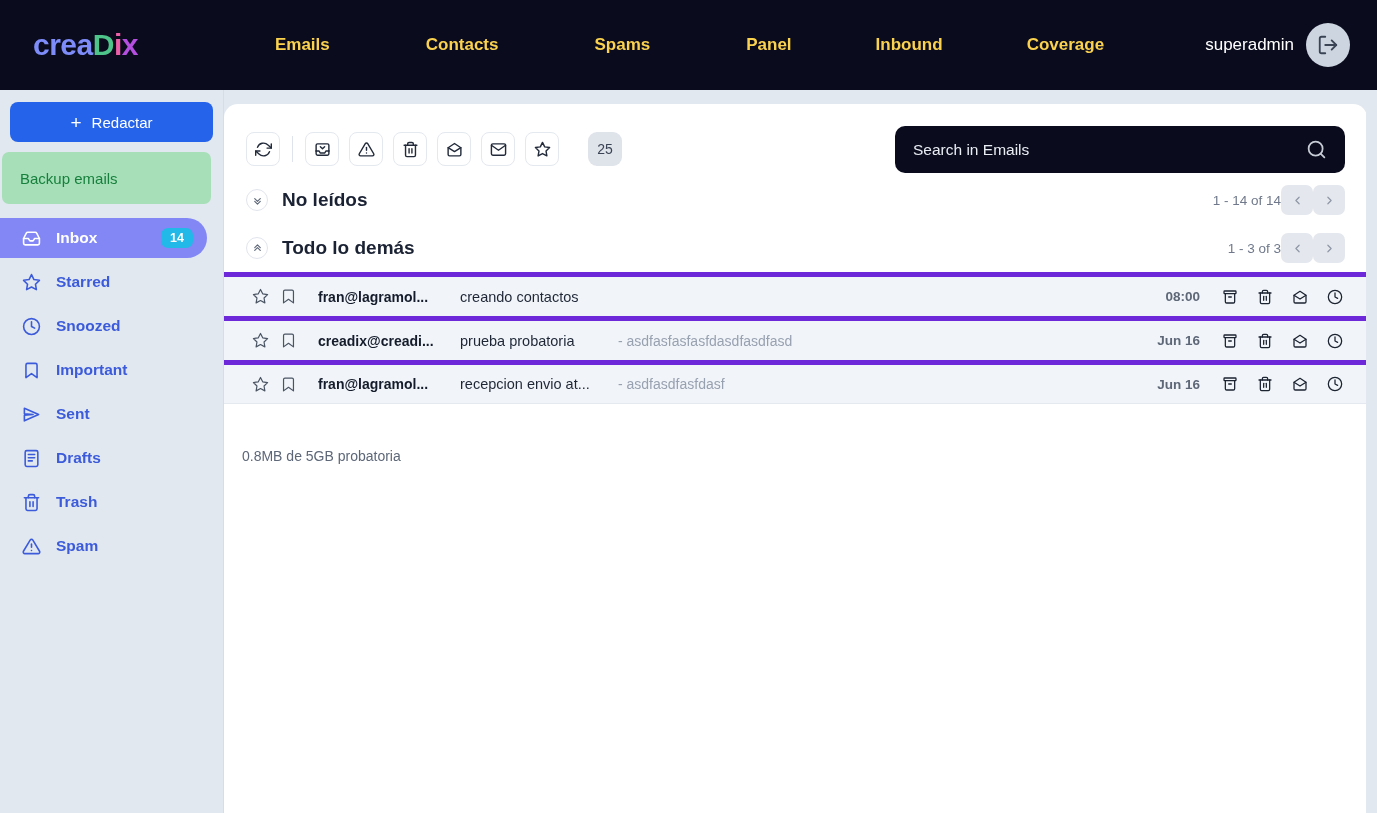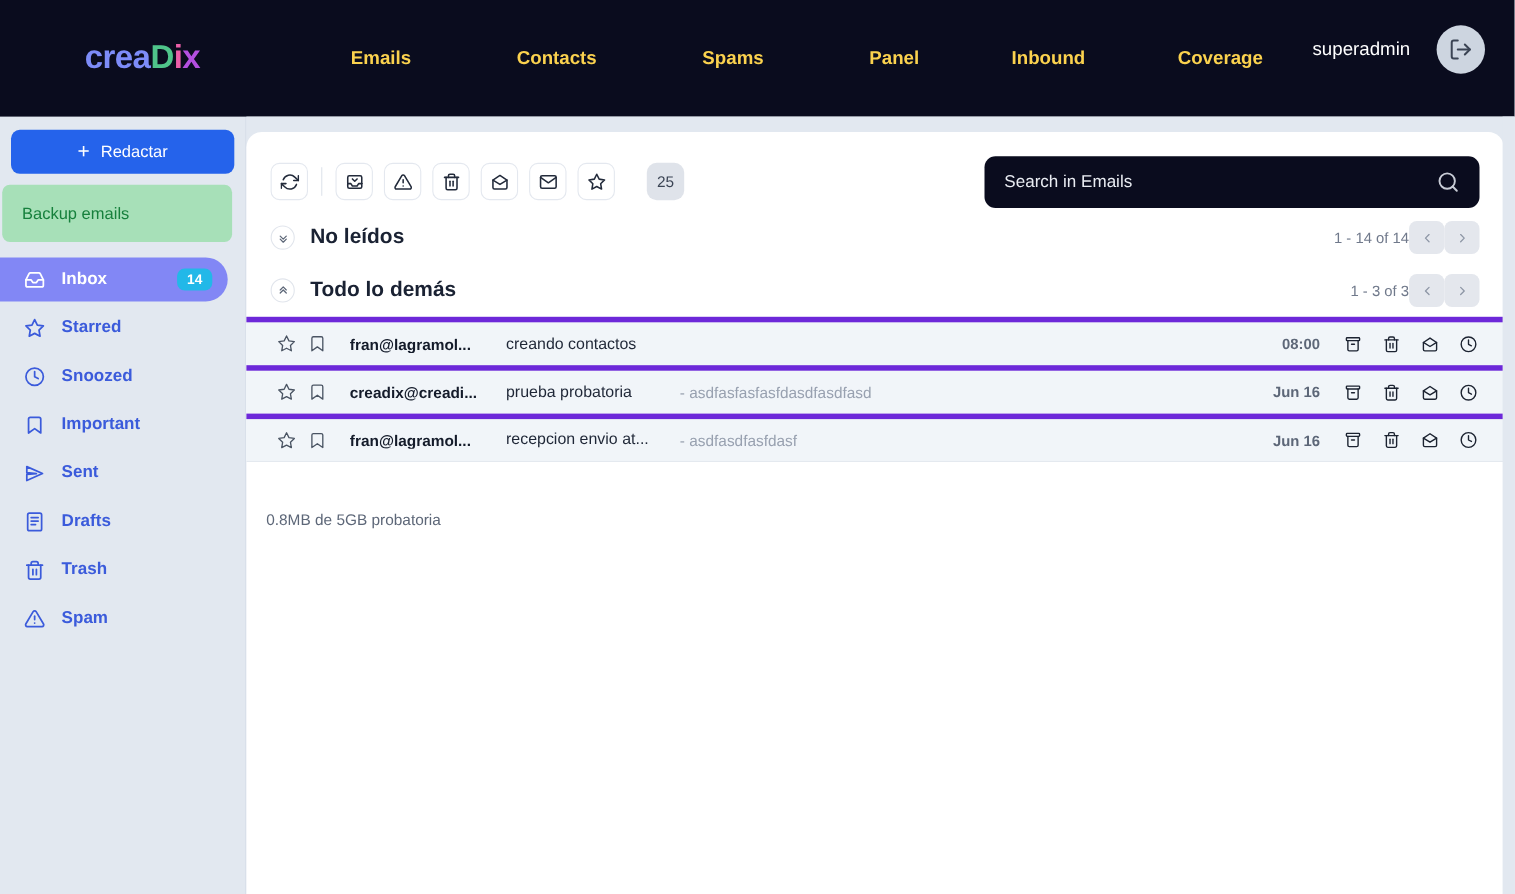--- a/index.html
+++ b/index.html
@@ -5,25 +5,24 @@
   * { box-sizing: border-box; margin: 0; padding: 0; }
   html, body {
     width: 1377px; height: 813px;
     font-family: "Liberation Sans", sans-serif;
     background: #e2e8f0;
     overflow: hidden;
   }
 
   
   .topnav {
-    height: 106px; width: 100%;
+    height: 90px; width: 100%;
     background: #0a0c1e;
     display: flex; align-items: center;
     position: relative;
-    padding-left: 44px;
   }
   .logo {
     font-size: 30px; font-weight: 700; letter-spacing: -0.5px;
     margin-left: 33px; white-space: nowrap;
   }
   .logo .s1 { color: #7d8cf8; }
   .logo .s2 { color: #4fc48a; }
   .logo .s3 { color: #ec5fa8; }
   .logo .s4 { color: #b44fe0; }
 
@@ -39,21 +38,21 @@
     padding: 6px 10px;
     white-space: nowrap;
     cursor: pointer;
   }
   .nav-sp-0 { margin-left: 0; }
   .nav-sp { margin-left: 76px; }
   .nav-sp-b { margin-left: 64px; }
 
   .nav-right {
     position: absolute; right: 27px; top: 0;
-    height: 90px; display: flex; align-items: center; gap: 24px;
+    height: 90px; display: flex; align-items: center; gap: 12px;
   }
   .username { color: #ffffff; font-size: 17px; }
   .logout-btn {
     width: 44px; height: 44px; border-radius: 50%;
     background: #cdd5e0;
     display: flex; align-items: center; justify-content: center;
     cursor: pointer;
   }
 
   

